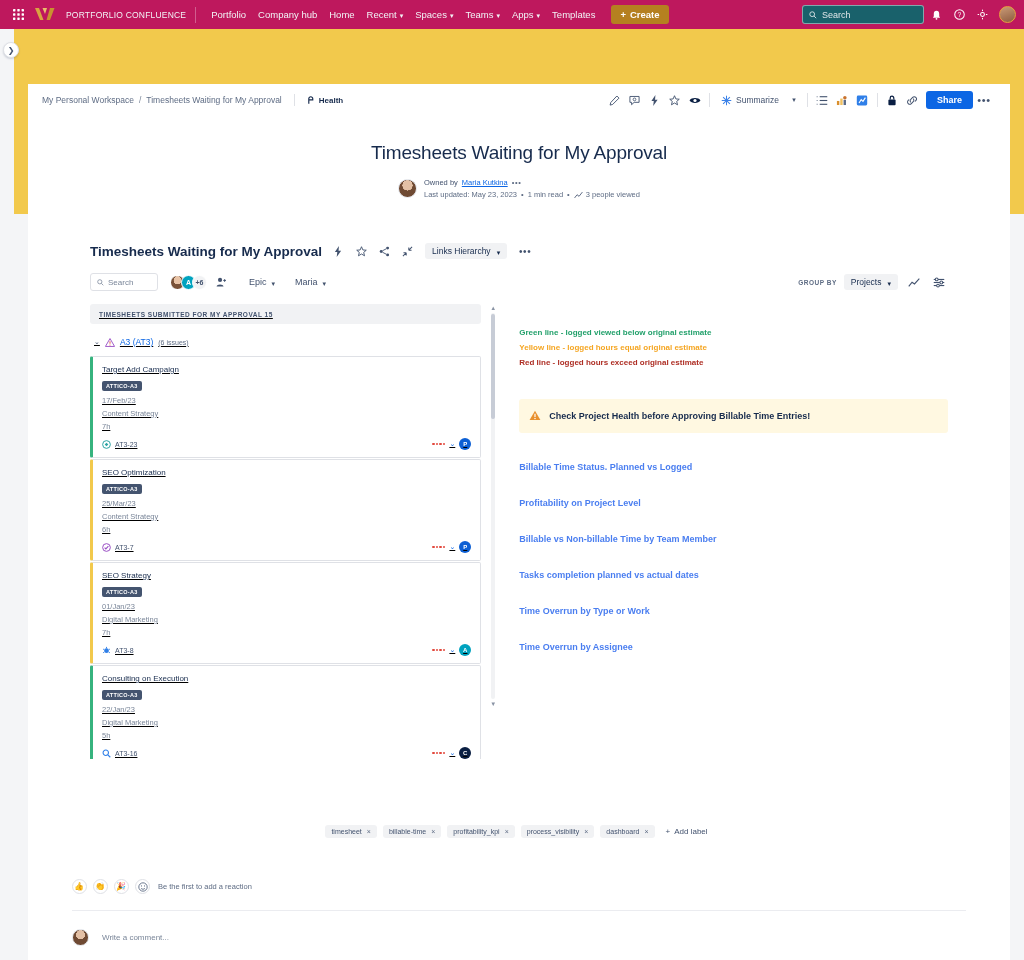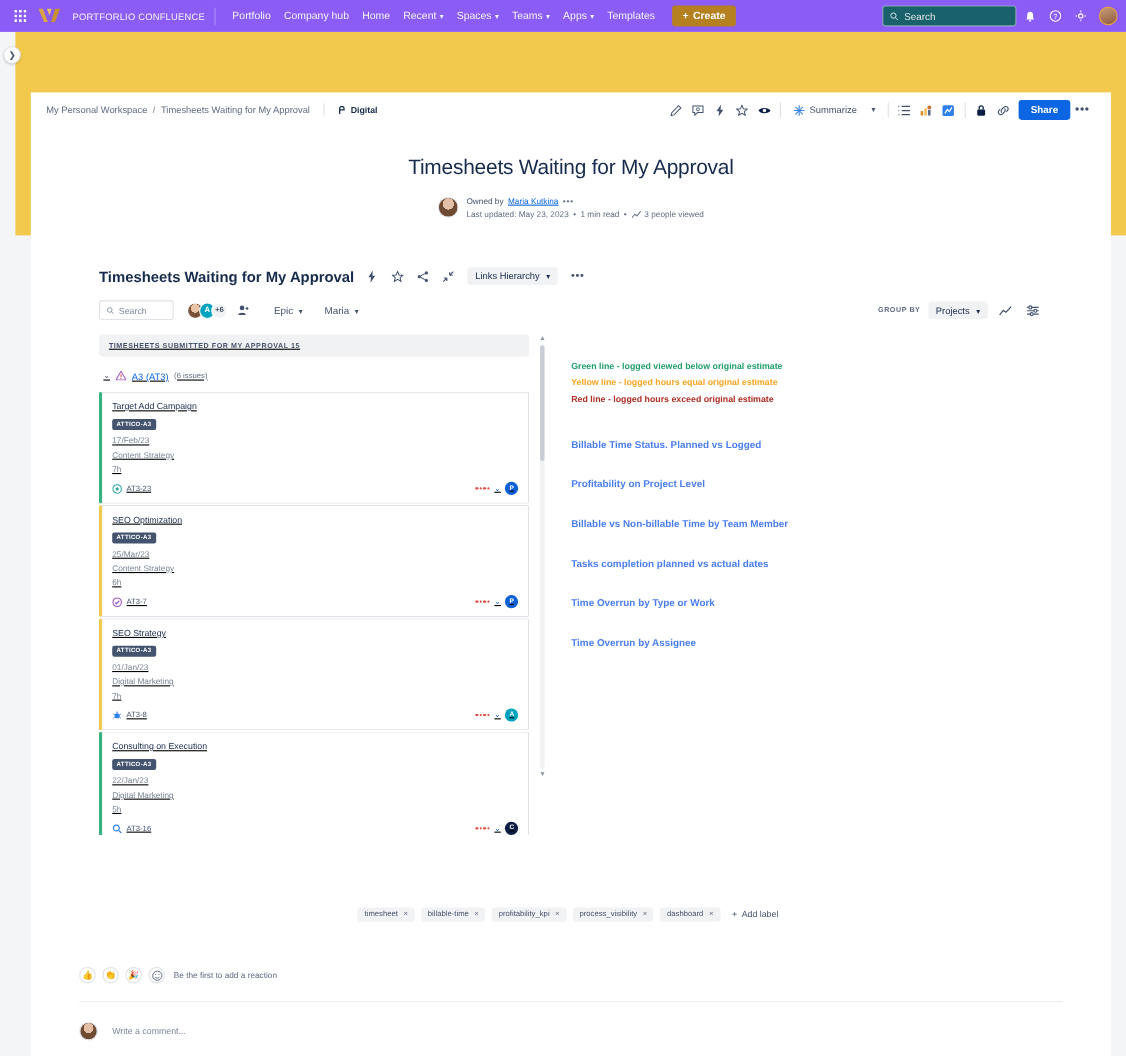--- a/index.html
+++ b/index.html
@@ -6,21 +6,21 @@
   html, body {
     width: 1024px; height: 960px;
     font-family: "Liberation Sans", sans-serif;
     background: #f4f5f7;
     overflow: hidden;
   }
 
   
   #topnav {
     height: 29px; width: 1024px;
-    background: #8b5cf6;
+    background: #be185d;
     display: flex; align-items: center;
     padding: 0 8px;
     position: relative; z-index: 50;
   }
   .tn-apps { width: 20px; height: 20px; display:flex; align-items:center; justify-content:center; cursor:pointer; }
   .tn-apps svg { display:block; }
   .tn-logo { margin-left: 4px; width: 26px; height: 20px; display:flex; align-items:center; justify-content:center; }
   .tn-product {
     color: #f2f4f7; font-size: 8.5px; letter-spacing: .2px;
     margin-left: 8px; white-space: nowrap;
@@ -342,21 +342,21 @@
     <div id="page-header">
       <div id="breadcrumb">
         <span class="bc-link">My Personal Workspace</span>
         <span class="bc-sep">/</span>
         <span class="bc-link">Timesheets Waiting for My Approval</span>
         <span class="bc-pipe"></span>
         <span class="refined">
           <svg width="9" height="9" viewBox="0 0 10 10">
               <path d="M2 8.5 L2 3 A2.2 2.2 0 1 1 6.4 3 L6.4 4.3 L2 4.3" fill="none" stroke="#172b4d" stroke-width="1.3"></path>
             </svg>
-          <span>Digital</span>
+          <span>Health</span>
         </span>
       </div>
 
       <div id="header-actions">
         <div class="ha">
           <svg width="11" height="11" viewBox="0 0 12 12">
               <path d="M8.6 1.1 L10.9 3.4 L4 10.3 L1.2 11 L1.9 8.2 Z" fill="none" stroke="#42526e" stroke-width="1"></path>
             </svg>
         </div>
         <div class="ha">
@@ -703,20 +703,30 @@
               </span>
             <span class="sb-arrow">▼</span>
           </div>
         </div>
 
         <div id="right-panel">
           <div class="legend lg-green">Green line - logged viewed below original estimate</div>
           <div class="legend lg-yellow">Yellow line - logged hours equal original estimate</div>
           <div class="legend lg-red">Red line - logged hours exceed original estimate</div>
 
+          <div id="warn-panel">
+            <span>
+              <svg width="12" height="11" viewBox="0 0 13 12">
+                  <path d="M6.5 .8 L12.4 11 L.6 11 Z" fill="#e8912d"></path>
+                  <line x1="6.5" y1="4.2" x2="6.5" y2="7.6" stroke="#fff" stroke-width="1.3"></line>
+                  <circle cx="6.5" cy="9.3" r=".8" fill="#fff"></circle>
+                </svg>
+            </span>
+            <span id="warn-text">Check Project Health before Approving Billable Time Entries!</span>
+          </div>
 
           <a class="rp-link">Billable Time Status. Planned vs Logged</a>
           <a class="rp-link">Profitability on Project Level</a>
           <a class="rp-link">Billable vs Non-billable Time by Team Member</a>
           <a class="rp-link">Tasks completion planned vs actual dates</a>
           <a class="rp-link">Time Overrun by Type or Work</a>
           <a class="rp-link">Time Overrun by Assignee</a>
         </div>
       </div>
     </div>

